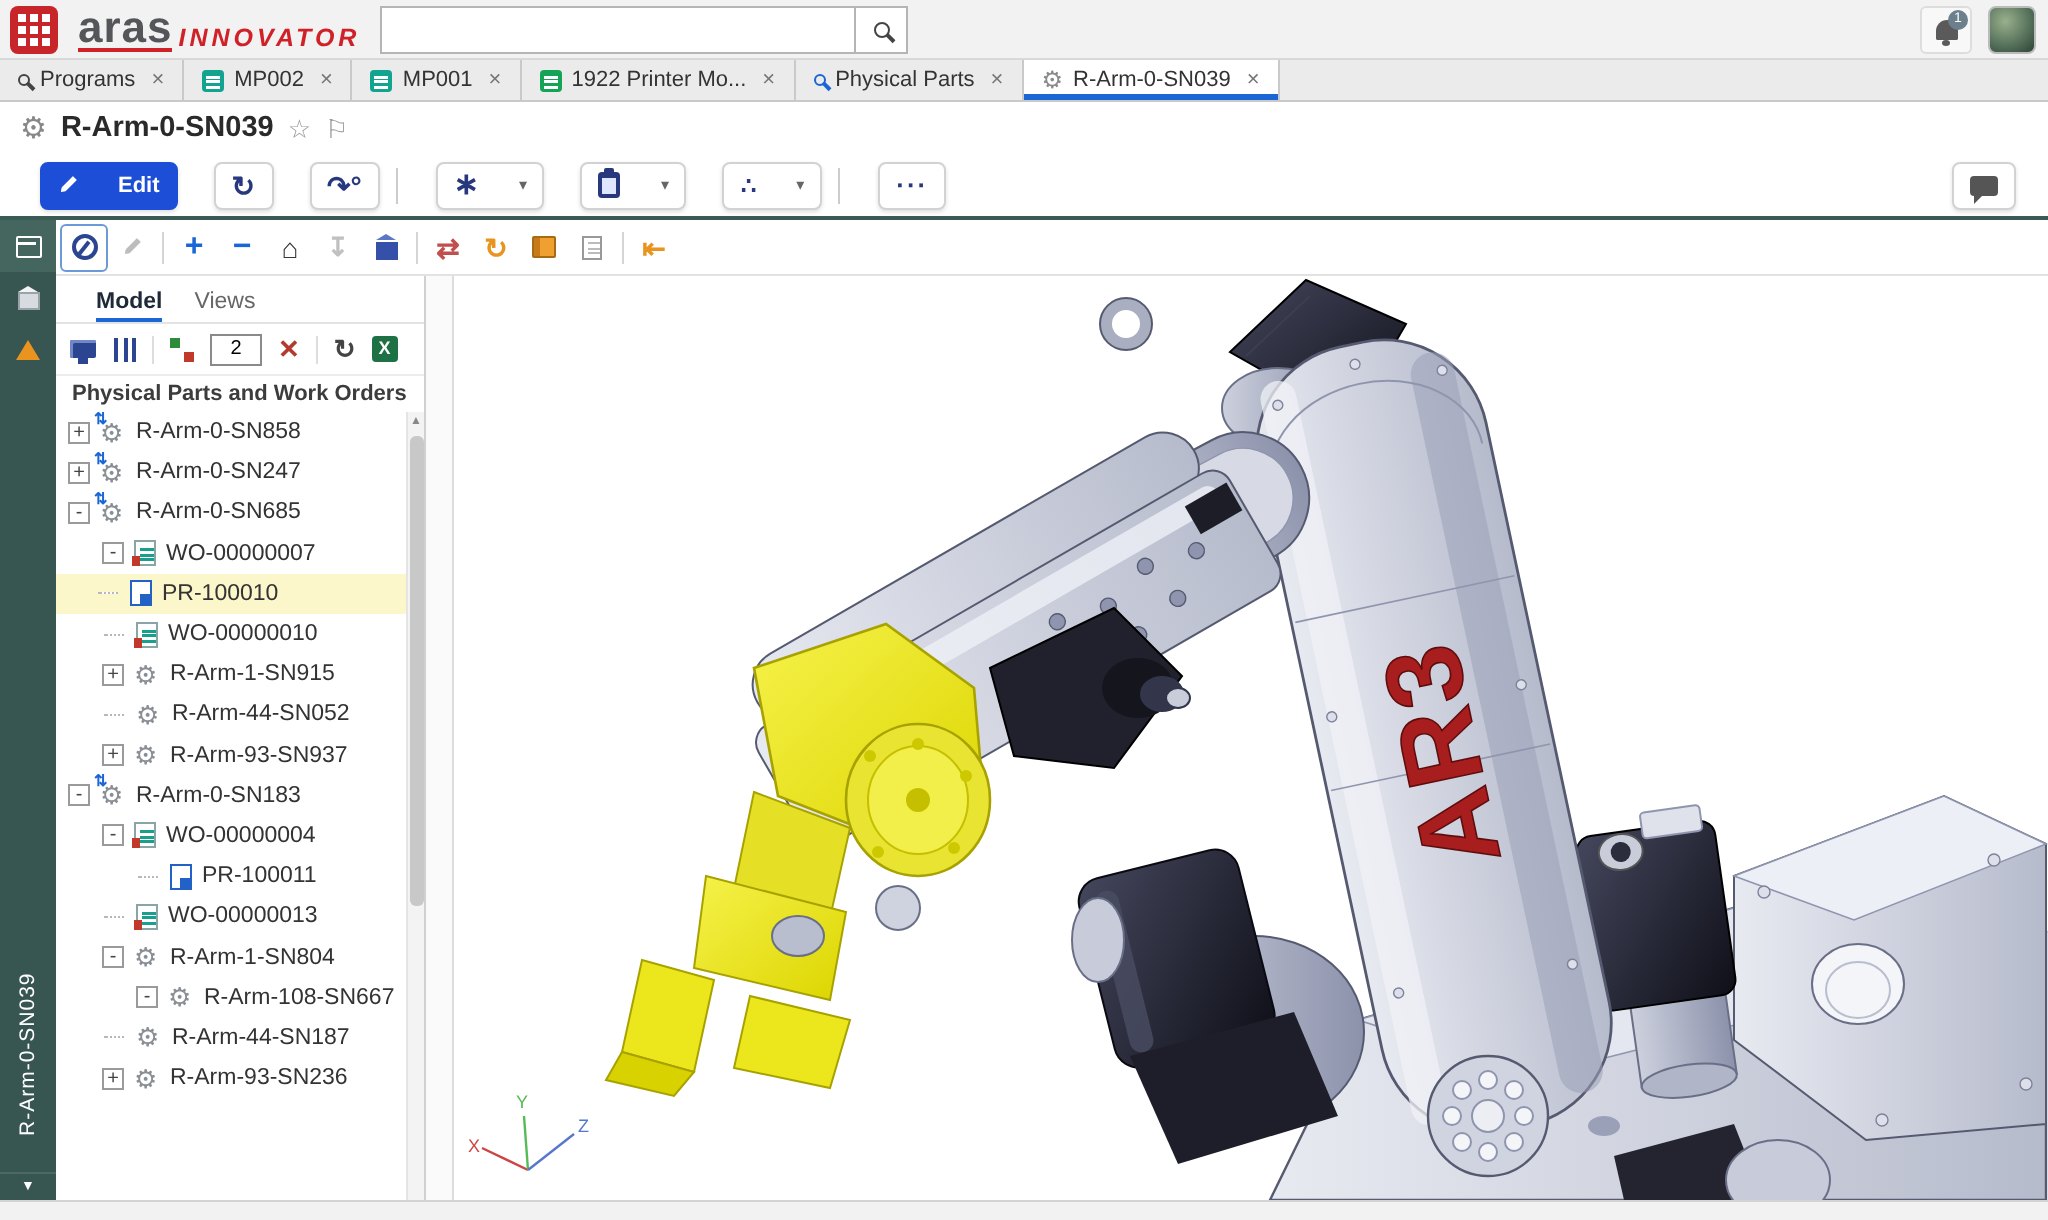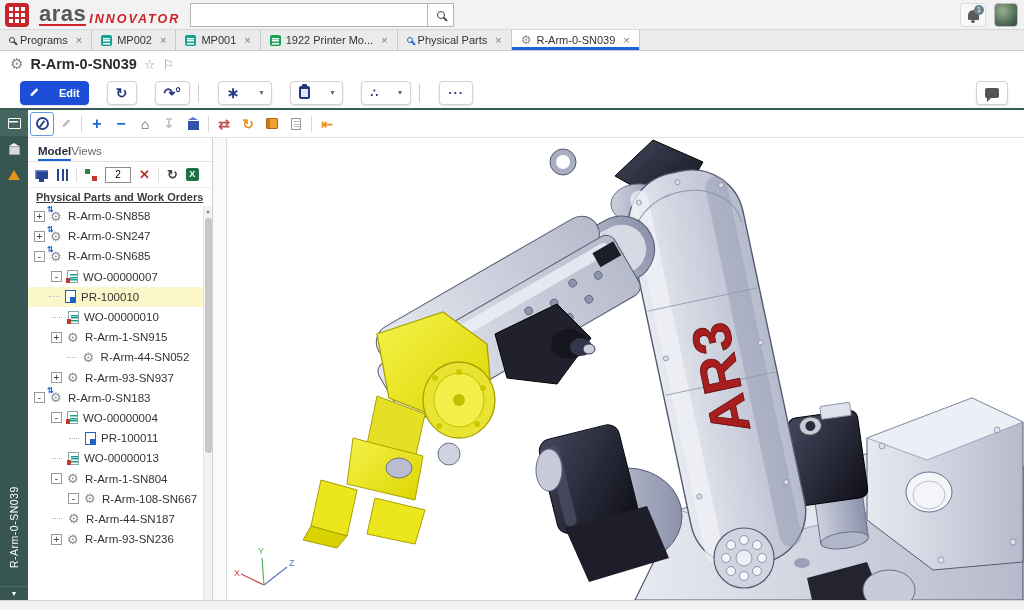--- a/index.html
+++ b/index.html
@@ -86,36 +86,36 @@
   .glyph-dis { color:#c0c0c0; font-weight:bold; font-size:13px; line-height:1; }
   .glyph-red { color:#c0504d; font-weight:bold; font-size:14px; line-height:1; }
   .glyph-orange { color:#e8941f; font-weight:bold; font-size:14px; line-height:1; }
   .ico-cube-blue { width:11px; height:9px; background:#3450a8; position:relative; margin-top:3px; }
   .ico-cube-blue::before { content:''; position:absolute; top:-4px; left:0; border-left:5.5px solid transparent; border-right:5.5px solid transparent; border-bottom:3.5px solid #5d77c6; }
   .ico-book { width:12px; height:11px; background:linear-gradient(90deg,#c87a18 0 3px,#f0a030 3px); border:1px solid #a86a12; border-radius:1px; }
   .ico-page { width:10px; height:12px; background:#fff; border:1px solid #999; background-image:linear-gradient(#bbb 0 0),linear-gradient(#bbb 0 0),linear-gradient(#bbb 0 0); background-size:6px 1px; background-position:1.5px 2.5px,1.5px 5px,1.5px 7.5px; background-repeat:no-repeat; }
 
   
   .tree-panel { position:absolute; left:28px; top:138px; width:185px; height:462px; background:#fff; border-right:1px solid #d0d0d0; overflow:hidden; }
-  .tree-tabs { height:24px; border-bottom:1px solid #e3e3e3; display:flex; align-items:flex-end; padding-left:10px; gap:0; }
+  .tree-tabs { height:24px; border-bottom:1px solid #e3e3e3; display:flex; align-items:flex-end; padding-left:20px; gap:16px; }
   .tree-tab { font-size:11.5px; color:#666; padding-bottom:4px; cursor:pointer; }
   .tree-tab.active { color:#1f2937; font-weight:bold; box-shadow:inset 0 -2px 0 #1a66d6; }
   .tree-toolbar { height:26px; border-bottom:1px solid #ececec; display:flex; align-items:center; padding-left:7px; gap:8px; }
   .tt-sep { width:1px; height:14px; background:#ddd; }
   .ico-monitor { width:13px; height:9px; background:#2b4590; border-radius:1px; box-shadow:inset 1.5px 1.5px 0 #7287c8; position:relative; }
   .ico-monitor::after { content:''; position:absolute; bottom:-3px; left:4px; width:5px; height:3px; background:#2b4590; }
   .ico-sliders { width:12px; height:12px; background-image:linear-gradient(#2b4590,#2b4590),linear-gradient(#2b4590,#2b4590),linear-gradient(#2b4590,#2b4590); background-size:2px 12px; background-position:1px 0,5.5px 0,10px 0; background-repeat:no-repeat; }
   .ico-levels { position:relative; width:12px; height:12px; }
   .ico-levels::before { content:''; position:absolute; left:0; top:0; width:5px; height:5px; background:#2e8b3a; }
   .ico-levels::after { content:''; position:absolute; right:0; bottom:0; width:5px; height:5px; background:#c0392b; }
   .depth-input { width:26px; height:16px; border:1px solid #8a8a8a; font-size:10px; text-align:center; font-family:"Liberation Sans",sans-serif; }
   .ico-prune { color:#b33a2e; font-weight:bold; font-size:13px; line-height:1; }
   .ico-refresh { color:#444; font-weight:bold; font-size:13px; line-height:1; }
   .ico-excel { width:13px; height:13px; background:#1e7145; border-radius:2px; color:#fff; font-size:9px; font-weight:bold; text-align:center; line-height:13px; }
-  .tree-header { height:18px; font-size:11px; font-weight:bold; color:#3c3c3c; padding:3px 0 0 8px;text-decoration:underline; }
+  .tree-header { height:18px; font-size:11px; font-weight:bold; color:#3c3c3c; padding:3px 0 0 8px; }
   .tree-body { position:relative; height:394px; overflow:hidden; width:176px; }
   .tree-row { height:20.2px; display:flex; align-items:center; font-size:11.5px; color:#333; white-space:nowrap; cursor:pointer; }
   .tree-row.selected { background:#fbf7cb; }
   .expander { width:11px; height:11px; border:1px solid #9a9a9a; background:#fff; color:#444; font-size:10px; line-height:9px; text-align:center; margin-right:5px; flex:none; }
   .expander.dash { border:none; height:0; width:10px; border-top:1px dotted #b8b8b8; margin-right:6px; margin-left:1px; }
   .tree-icon { width:13px; height:13px; margin-right:5px; flex:none; position:relative; display:inline-block; }
   .tri-gear::before, .tri-gear-sync::before { content:'\2699'; font-size:13px; color:#8a8f96; line-height:13px; position:absolute; left:0; top:0; }
   .tri-gear-sync::after { content:'\21C5'; position:absolute; left:-3px; top:-5px; font-size:8px; color:#1a66d6; font-weight:bold; }
   .tri-workorder { background:#fff; border:1px solid #8aa5a5; width:11px; background-image:linear-gradient(#19a08c 0 0),linear-gradient(#19a08c 0 0),linear-gradient(#19a08c 0 0); background-size:7px 1.5px; background-position:1.5px 3px,1.5px 5.5px,1.5px 8px; background-repeat:no-repeat; }
   .tri-workorder::after { content:''; position:absolute; left:-2px; bottom:-1px; width:4px; height:5px; background:#c0392b; }
@@ -333,21 +333,21 @@
       <div class="tree-row" style="padding-left: 23px;">
         <span class="expander dash"></span>
         <span class="tree-icon tri-workorder"></span>
         <span class="tree-label">WO-00000010</span>
       </div>
       <div class="tree-row" style="padding-left: 23px;">
         <span class="expander">+</span>
         <span class="tree-icon tri-gear"></span>
         <span class="tree-label">R-Arm-1-SN915</span>
       </div>
-      <div class="tree-row" style="padding-left: 23px; justify-content: center;">
+      <div class="tree-row" style="padding-left: 23px;">
         <span class="expander dash"></span>
         <span class="tree-icon tri-gear"></span>
         <span class="tree-label">R-Arm-44-SN052</span>
       </div>
       <div class="tree-row" style="padding-left: 23px;">
         <span class="expander">+</span>
         <span class="tree-icon tri-gear"></span>
         <span class="tree-label">R-Arm-93-SN937</span>
       </div>
       <div class="tree-row" style="padding-left: 6px;">

